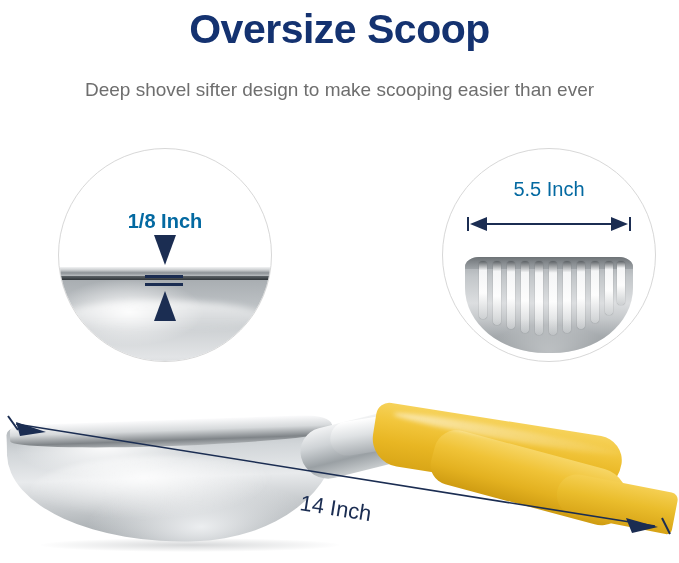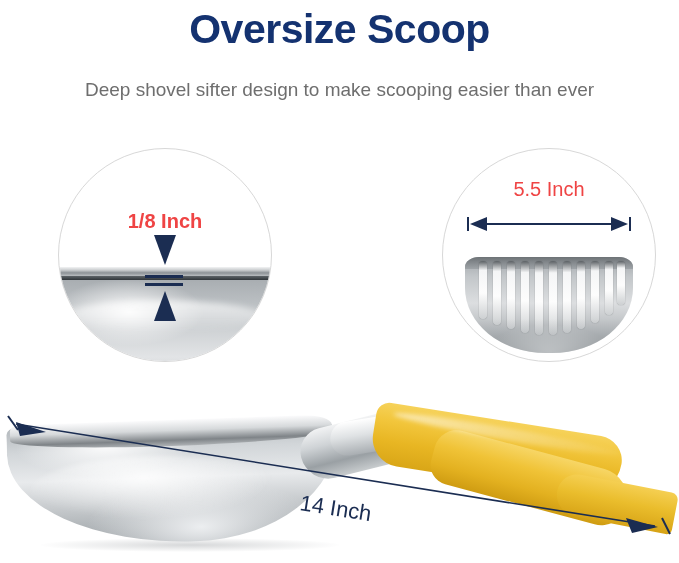--- a/index.html
+++ b/index.html
@@ -55,21 +55,21 @@
     background: #ffffff;
     overflow: hidden;
   }
   #inset-left  { left: 58px;  top: 148px; }
   #inset-right { left: 442px; top: 148px; }
 
   .inset-label {
     position: absolute;
     width: 100%;
     text-align: center;
-    color: #ef4444;
+    color: #0369a1;
     font-size: 20px;
     line-height: 24px;
     white-space: nowrap;
     z-index: 6;
   }
   #label-thickness { top: 60px; font-weight: bold; }
   #label-width     { top: 28px; }
 
   
   .rim-stack {

